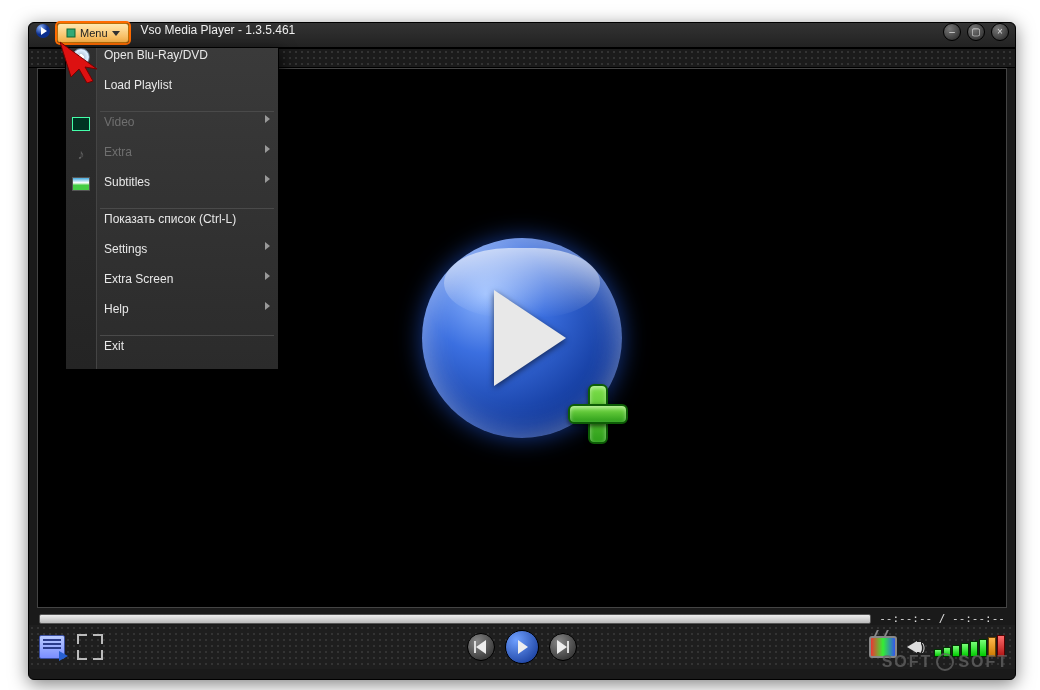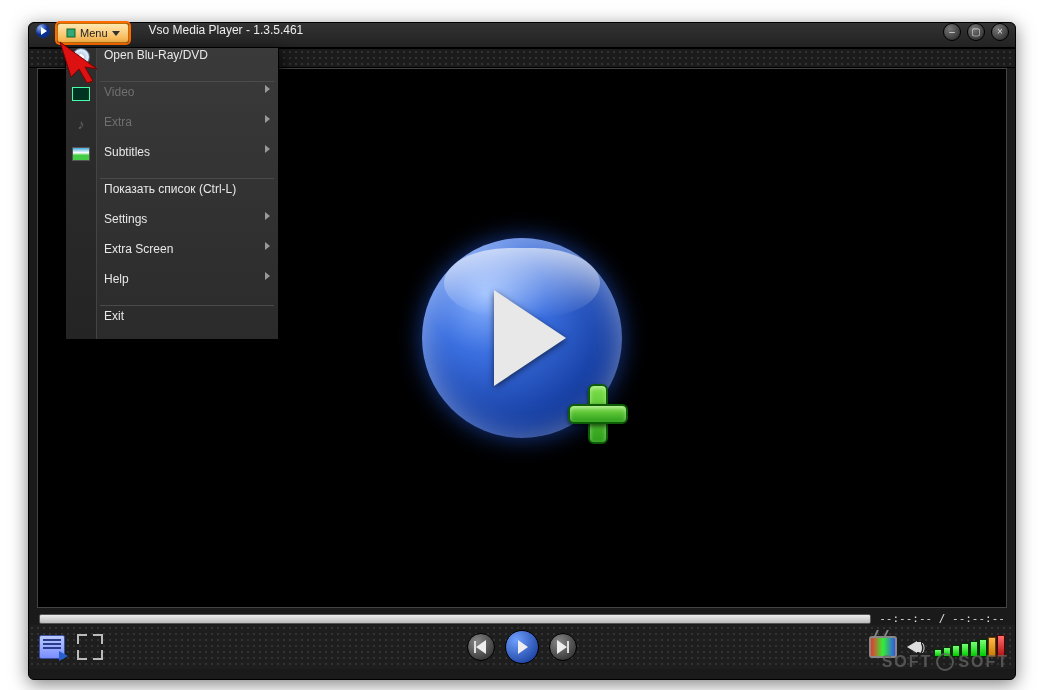--- a/index.html
+++ b/index.html
@@ -2,21 +2,21 @@
 <html><head>
 <meta charset="utf-8">
 <style>
   html,body{margin:0;padding:0;width:1040px;height:690px;background:#fff;font-family:"Segoe UI",Tahoma,sans-serif;font-size:12px;color:#ccc;overflow:hidden}
   .window{position:absolute;left:28px;top:22px;width:986px;height:656px;background:#1a1a1a;border:1px solid #000;border-radius:6px;box-shadow:0 4px 18px rgba(0,0,0,.5)}
   
   .titlebar{height:24px;display:flex;align-items:flex-start;gap:6px;padding:0 6px;background:linear-gradient(#333,#222);border-bottom:1px solid #000;border-radius:6px 6px 0 0}
   .appicon svg{display:block}
   .menu-btn{height:18px;padding:0 8px;display:flex;align-items:center;gap:4px;background:linear-gradient(#ffe8b0,#f8b24a);border:1px solid #b9710a;border-radius:3px;box-shadow:0 0 0 2px #ff6b00;color:#222;font-size:11px;cursor:pointer}
   .menu-btn .tri{border-left:4px solid transparent;border-right:4px solid transparent;border-top:5px solid #333}
-  .title{color:#eee;font-size:12px;margin-left:14px;white-space:nowrap}
+  .title{color:#eee;font-size:12px;margin-left:6px;white-space:nowrap}
   .tspacer{flex:1}
   .winbtn{width:16px;height:16px;border-radius:50%;background:radial-gradient(circle at 35% 30%,#777,#222);border:1px solid #000;display:flex;align-items:center;justify-content:center;color:#ddd;font:10px/1 sans-serif;cursor:pointer}
   
   .strip{height:18px;background:#1b1b1b;background-image:radial-gradient(#333 1px,transparent 1px);background-size:6px 6px;border-top:1px solid #000;border-bottom:1px solid #000}
   
   .video{position:relative;height:538px;background:#000;border:1px solid #444;margin:0 8px}
   .playorb{position:absolute;left:50%;top:50%;transform:translate(-50%,-50%)}
   .orb{width:200px;height:200px;border-radius:50%;background:radial-gradient(circle at 32% 28%,#8fb7ff 0%,#3b6fe0 30%,#123a9d 70%,#061a4f 100%);box-shadow:inset 0 -8px 30px rgba(255,255,255,.15),inset 0 10px 30px rgba(255,255,255,.35),0 0 25px rgba(30,80,200,.7);position:relative}
   .orb::before{content:"";position:absolute;top:10px;left:22px;right:22px;height:70px;border-radius:50%/60%;background:linear-gradient(rgba(255,255,255,.6),rgba(255,255,255,0))}
   .ptri{position:absolute;left:72px;top:52px;border-left:72px solid #e8e8e8;border-top:48px solid transparent;border-bottom:48px solid transparent;filter:drop-shadow(0 2px 3px rgba(0,0,0,.6))}
@@ -173,20 +173,23 @@
   </div>
 
   <div class="menu" id="menu">
     <div class="col"></div>
   <div class="mi">
         <span class="ic">
           <span class="ic-disc"></span>
         </span>
         <span>Open Blu-Ray/DVD</span>
       </div>
+      <div class="mi">
+        <span>Load Playlist</span>
+      </div>
       <div class="sep"></div>
       <div class="mi dis">
         <span class="ic">
           <span class="ic-vid"></span>
         </span>
         <span>Video</span>
         <span class="sub"></span>
       </div>
       <div class="mi dis">
         <span class="ic">

